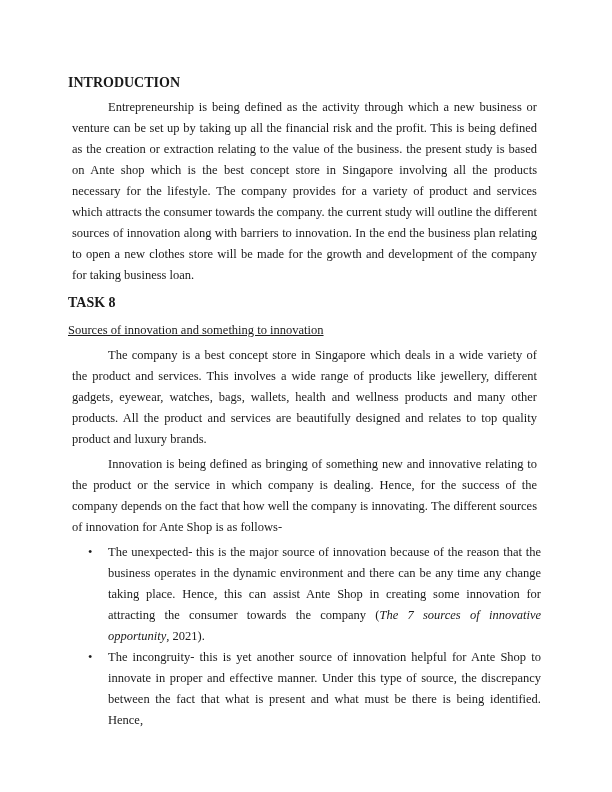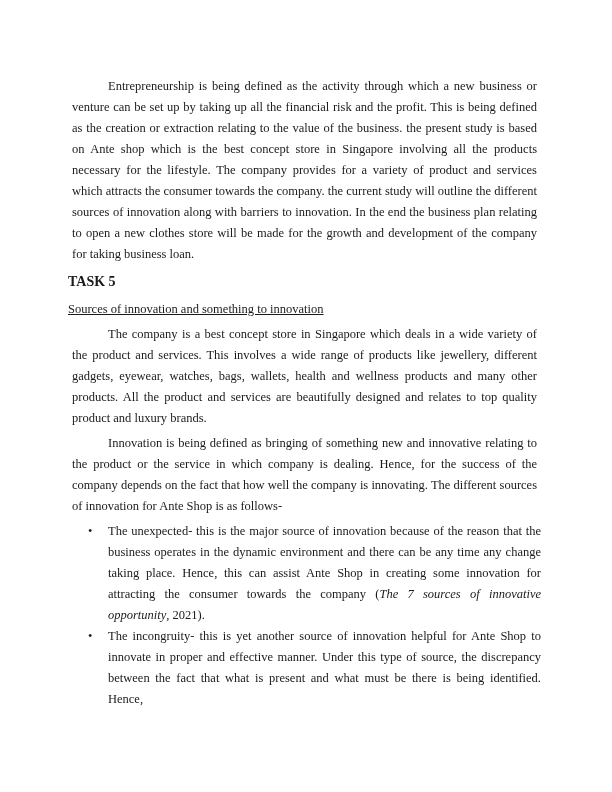--- a/index.html
+++ b/index.html
@@ -64,24 +64,25 @@
   }
   .italic {
     font-style: italic;
   }
 </style>
 </head>
 <body>
 
 <div class="page">
 
+  <h1 class="h1">INTRODUCTION</h1>
 
   <p class="para">Entrepreneurship is being defined as the activity through which a new business or venture can be set up by taking up all the financial risk and the profit. This is being defined as the creation or extraction relating to the value of the business. the present study is based on Ante shop which is the best concept store in Singapore involving all the products necessary for the lifestyle. The company provides for a variety of product and services which attracts the consumer towards the company. the current study will outline the different sources of innovation along with barriers to innovation. In the end the business plan relating to open a new clothes store will be made for the growth and development of the company for taking business loan.</p>
 
-  <h1 class="h1-task">TASK 5</h1>
+  <h1 class="h1-task">TASK 8</h1>
 
   <p class="subtitle-underline">Sources of innovation and something to innovation</p>
 
 
   <p class="para">The company is a best concept store in Singapore which deals in a wide variety of the product and services. This involves a wide range of products like jewellery, different gadgets, eyewear, watches, bags, wallets, health and wellness products and many other products. All the product and services are beautifully designed and relates to top quality product and luxury brands.</p>
 
 
   <p class="para">Innovation is being defined as bringing of something new and innovative relating to the product or the service in which company is dealing. Hence, for the success of the company depends on the fact that how well the company is innovating. The different sources of innovation for Ante Shop is as follows-</p>
 
   <div class="bullet-list">

